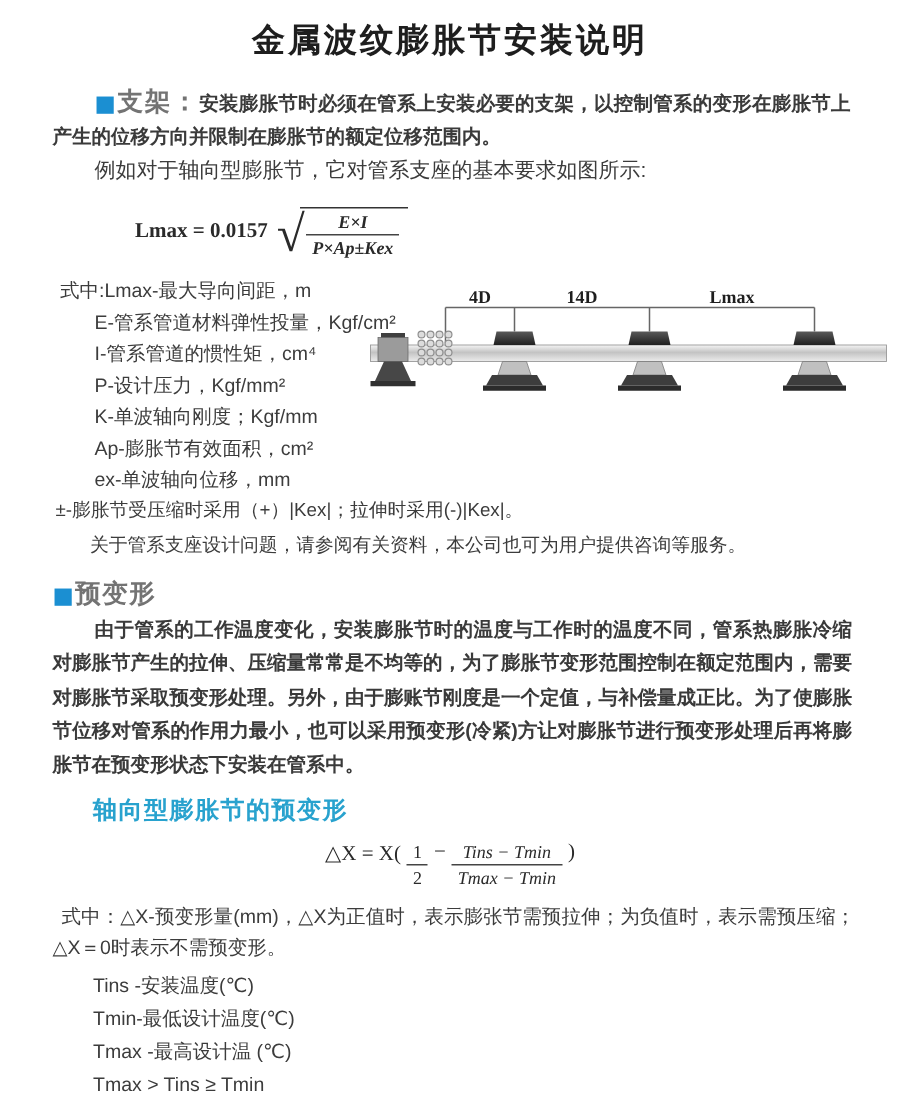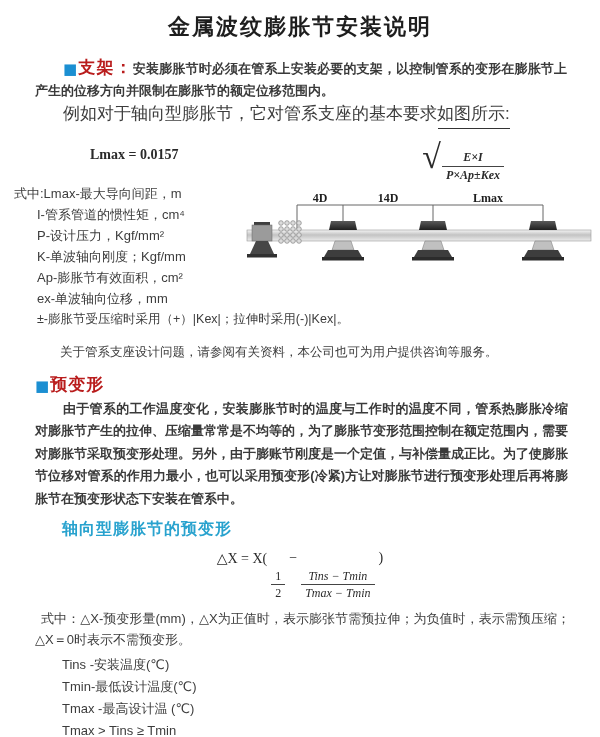--- a/index.html
+++ b/index.html
@@ -9,43 +9,43 @@
   }
   .title{
     text-align:center;font-size:22px;font-weight:bold;color:#1e1e1e;
     margin:12px 0 0 0;letter-spacing:2px;
   }
   .body-line{font-size:13px;line-height:21px;}
   .marker{
     color:#1b8fd2;font-size:15px;vertical-align:-1px;margin-right:1px;
     font-family:"DejaVu Sans",sans-serif;
   }
-  .sec-label{color:#b91c1c;font-size:17px;font-weight:bold;letter-spacing:1px;}
+  .sec-label{color:#737373;font-size:17px;font-weight:bold;letter-spacing:1px;}
   .p-intro{margin:15px 33px 0 35px;text-indent:28px;font-weight:bold;color:#3a3a3a;
     font-size:13px;line-height:22px;text-align:justify;}
-  .p-example{margin:1px 33px 0 35px;text-indent:28px;font-size:17px;line-height:21px;}
+  .p-example{margin:1px 33px 0 35px;text-indent:28px;font-size:14px;line-height:21px;}
 
   
   .formula{font-family:"Liberation Serif","DejaVu Serif",serif;color:#2a2a2a;}
   .f1{width:420px;margin:9px auto 4px auto;text-align:center;font-weight:bold;font-size:14px;height:44px;
-      display:flex;align-items:center;justify-content:space-between;}
+      display:flex;align-items:center;justify-content:flex-start;}
   .frac{display:inline-block;vertical-align:middle;text-align:center;font-size:12px;}
-  .frac .num{display:block;border-bottom:1px solid #444;padding:0 4px 1px 4px;line-height:1.2;margin-top:19px;}
+  .frac .num{display:block;border-bottom:1px solid #444;padding:0 4px 1px 4px;line-height:1.2;}
   .frac .den{display:block;padding:1px 4px 0 4px;line-height:1.2;}
   .sqrt{display:inline-flex;align-items:center;margin-left:6px;}
   .radical{font-size:34px;font-weight:normal;line-height:1;transform:translateY(2px);}
   .sqrt-body{border-top:1.6px solid #333;margin-left:-3px;padding:2px 6px 0 4px;}
   .sqrt-body .frac{font-style:italic;}
   .f2{margin:10px 0 2px 0;text-align:center;font-size:14px;display:flex;justify-content:center;gap:4px;}
   .f2 .ital{font-style:italic;}
 
   
-  .defs1{margin:6px 0 0 14px;font-size:12.5px;line-height:18.6px;color:#3c3c3c;}
+  .defs1{margin:6px 0 0 40px;font-size:12.5px;line-height:18.6px;color:#3c3c3c;}
   .defs1 .ind{margin-left:23px;}
-  .pm-note{margin:1px 0 14px 37px;font-size:12.5px;line-height:19px;}
+  .pm-note{margin:1px 0 4px 37px;font-size:12.5px;line-height:19px;}
   .consult{margin:2px 0 0 60px;font-size:12.5px;line-height:19px;}
 
   .sec2-head{margin:11px 0 0 35px;}
   .p-preform{margin:2px 32px 0 35px;text-indent:28px;font-weight:bold;color:#3a3a3a;
     font-size:13px;line-height:22.4px;text-align:justify;}
   .sub-heading{color:#28a2ce;font-size:16px;font-weight:bold;letter-spacing:1px;}
   .axial-head{margin:9px 0 0 62px;}
   .explain{margin:7px 30px 0 35px;font-size:13px;line-height:21px;text-indent:6px;text-align:justify;}
   .defs2{margin:4px 0 0 62px;font-size:13px;line-height:22px;}
 
@@ -73,20 +73,21 @@
         <span class="frac">
           <span class="num">E×I</span>
           <span class="den">P×Ap±Kex</span>
         </span>
       </span>
     </span>
   </div>
 
   <div class="defs1">
     <div class="body-line">式中:Lmax-最大导向间距，m</div>
+    <div class="body-line ind">E-管系管道材料弹性投量，Kgf/cm²</div>
     <div class="body-line ind">I-管系管道的惯性矩，cm⁴</div>
     <div class="body-line ind">P-设计压力，Kgf/mm²</div>
     <div class="body-line ind">K-单波轴向刚度；Kgf/mm</div>
     <div class="body-line ind">Ap-膨胀节有效面积，cm²</div>
     <div class="body-line ind">ex-单波轴向位移，mm</div>
   </div>
   <div class="pm-note">±-膨胀节受压缩时采用（+）|Kex|；拉伸时采用(-)|Kex|。</div>
   <div class="consult">关于管系支座设计问题，请参阅有关资料，本公司也可为用户提供咨询等服务。</div>
 
   <div class="diagram">

